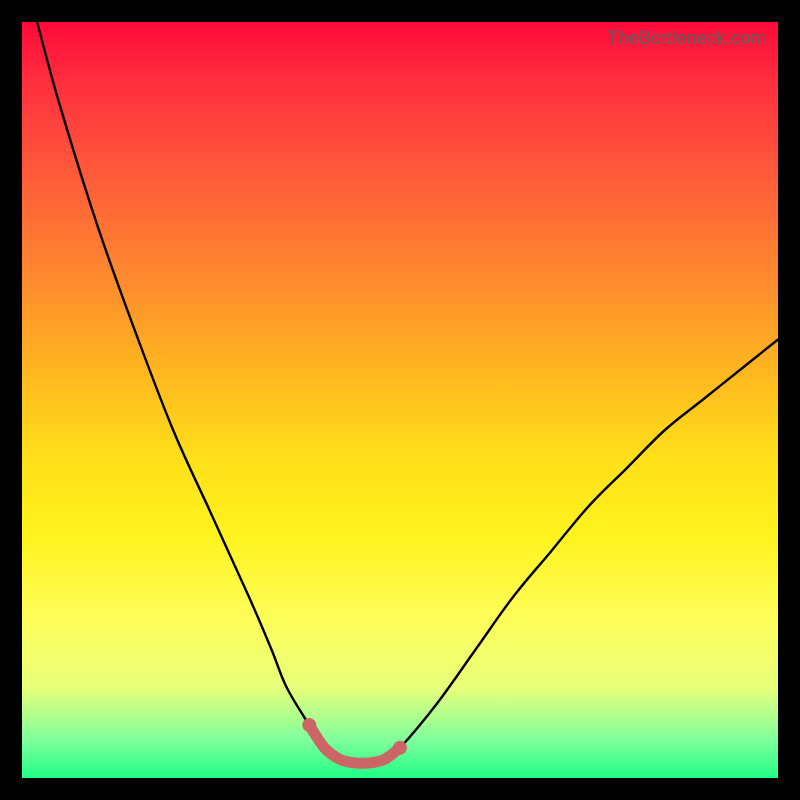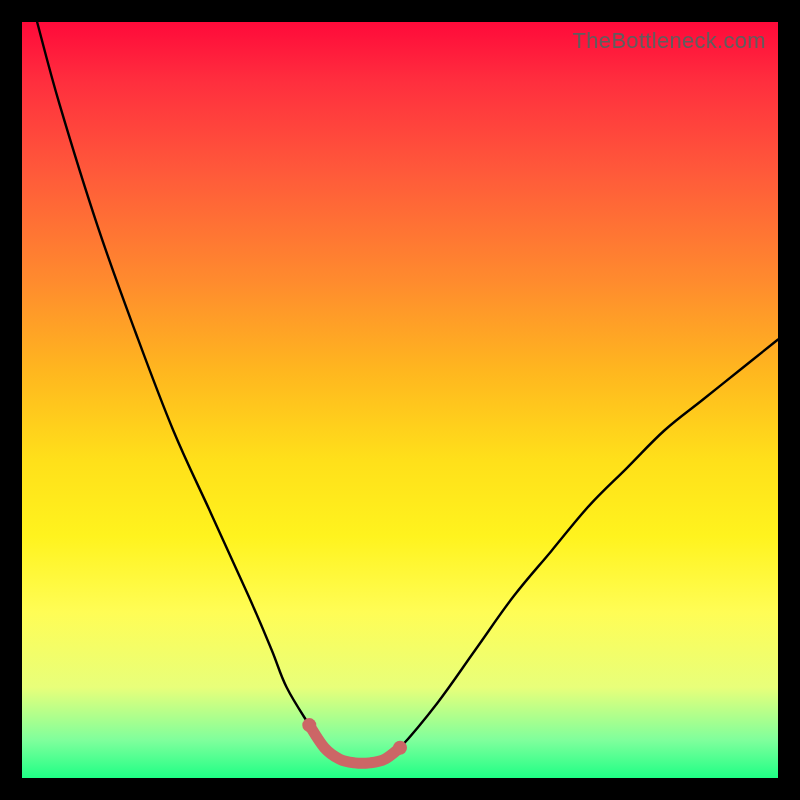--- a/index.html
+++ b/index.html
@@ -35,21 +35,21 @@
       #e8ff7a 88%,
       #7fff9c 95%,
       #1fff85 100%
     );
   }
   .watermark {
     position: absolute;
     top: 6px;
     right: 12px;
     color: #5e5e5e;
-    font-size: 22px;
+    font-size: 18px;
     font-weight: 500;
     letter-spacing: 0.3px;
     pointer-events: none;
     user-select: none;
   }
   svg.curves {
     position: absolute;
     left: 0;
     top: 0;
     width: 756px;

